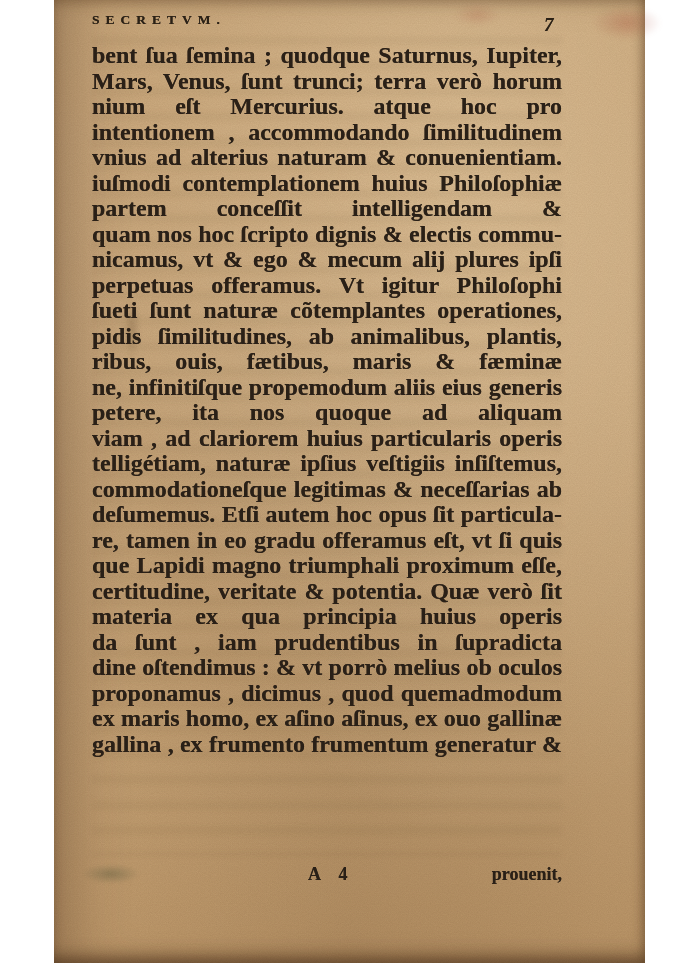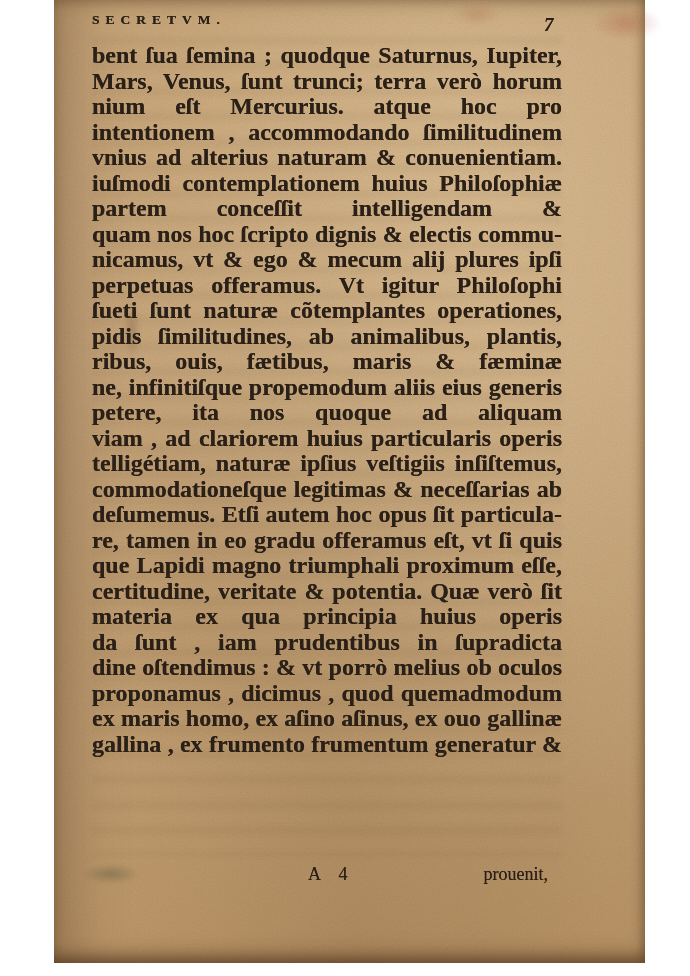--- a/index.html
+++ b/index.html
@@ -69,25 +69,25 @@
     text-shadow:0 0 .5px rgba(43,33,24,.75);
   }
   .text-line{
     height:25.5px;line-height:25.5px;white-space:normal;
     text-align:justify;text-align-last:justify;
     overflow:hidden;
   }
   .sig-line{
     position:absolute;left:38px;top:861px;width:470px;height:26px;
     display:flex;align-items:center;
-    color:#2b2118;font-size:18px;font-weight:normal;
+    color:#2b2118;font-size:18px;font-weight:bold;
     text-shadow:0 0 .5px rgba(43,33,24,.75);
   }
   .signature-mark{margin-left:216px;word-spacing:14px;}
-  .catchword{margin-left:auto;margin-right:14px;}
+  .catchword{margin-left:auto;}
   svg.defs{position:absolute;width:0;height:0;}
 </style>
 </head>
 <body>
 
 <svg class="defs" xmlns="http://www.w3.org/2000/svg">
   <filter id="paper-grain" x="0" y="0" width="100%" height="100%">
     <feTurbulence type="fractalNoise" baseFrequency="0.9" numOctaves="2" seed="7" result="noise"></feTurbulence>
     <feColorMatrix in="noise" type="matrix" values="0 0 0 0 0.36  0 0 0 0 0.27  0 0 0 0 0.17  0.55 0 0 0 0"></feColorMatrix>
   </filter>

